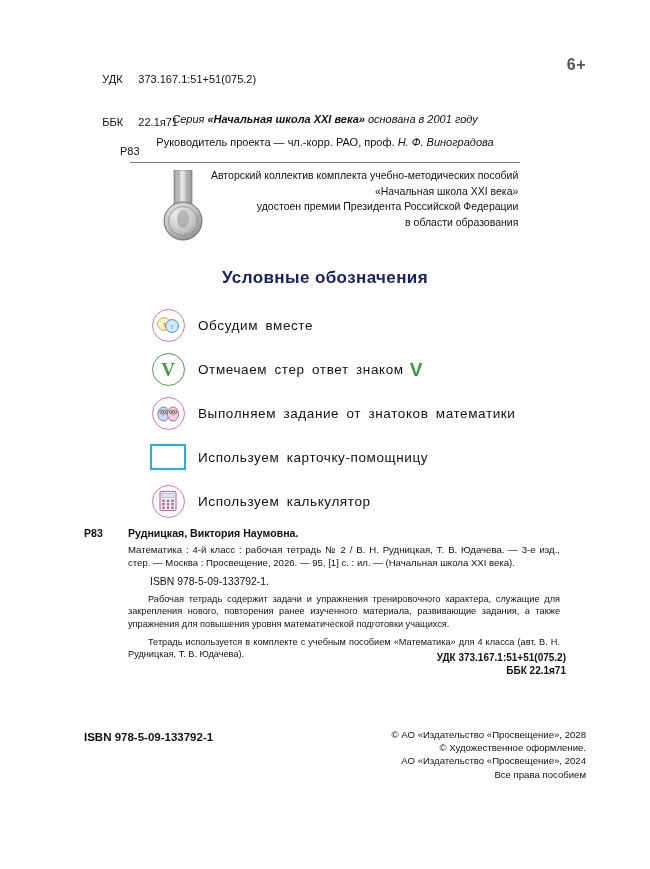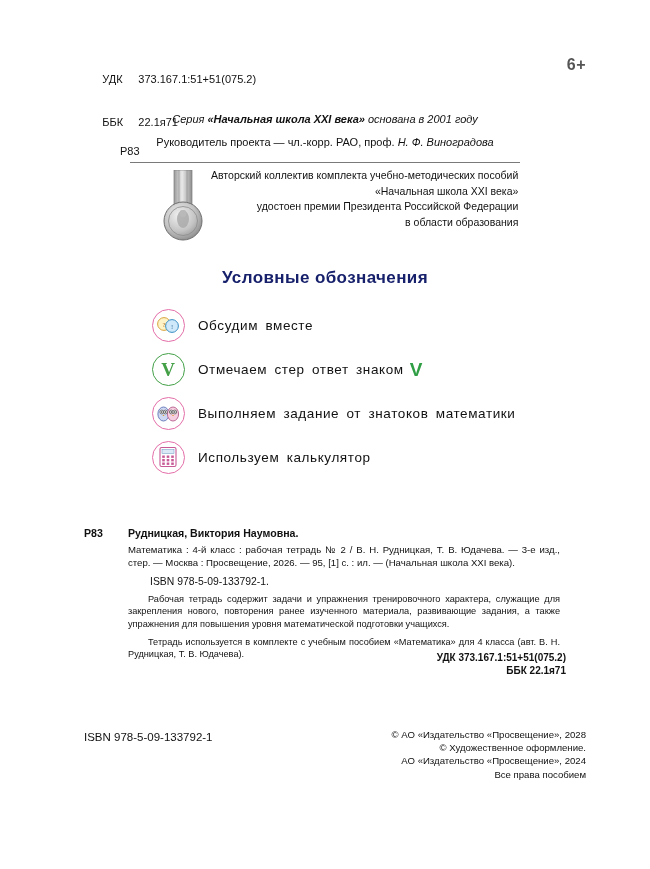--- a/index.html
+++ b/index.html
@@ -219,21 +219,21 @@
     line-height: 13px;
     font-weight: bold;
     color: #111;
   }
 
   
   .isbn-footer {
     position: absolute;
     left: 84px; top: 731px;
     font-size: 11.5px;
-    font-weight: normal;
+    font-weight: bold;
     color: #111;
   }
   .copyright {
     position: absolute;
     right: 64px; top: 728px;
     text-align: right;
     font-size: 9.6px;
     line-height: 13.2px;
     color: #111;
   }
@@ -339,20 +339,26 @@
             <circle cx="15.3" cy="10" r="0.8" fill="#222"></circle>
             <circle cx="18.8" cy="10" r="0.8" fill="#222"></circle>
             <polygon points="7.5,12.4 6.5,14 8.5,14" fill="#d89b2a"></polygon>
             <polygon points="17,12.4 16,14 18,14" fill="#d89b2a"></polygon>
           </svg>
         </div>
       </div>
       <div class="legend-label">Выполняем  задание  от  знатоков  математики</div>
     </div>
 
+    <div class="legend-row">
+      <div class="legend-icon">
+        <div class="card-icon"></div>
+      </div>
+      <div class="legend-label">Используем   карточку-помощницу</div>
+    </div>
 
     <div class="legend-row">
       <div class="legend-icon">
         <div class="circ">
           <svg width="20" height="22" viewBox="0 0 20 22">
             <rect x="2" y="1.5" width="16" height="19" rx="1.6" fill="#fff" stroke="#c75a96" stroke-width="1.1"></rect>
             <rect x="4" y="3.5" width="12" height="4" fill="#dbe9f7" stroke="#7aa5c9" stroke-width="0.6"></rect>
             <g fill="#c75a96">
               <rect x="4.2" y="9.5" width="2.6" height="2.4"></rect>
               <rect x="8.7" y="9.5" width="2.6" height="2.4"></rect>

